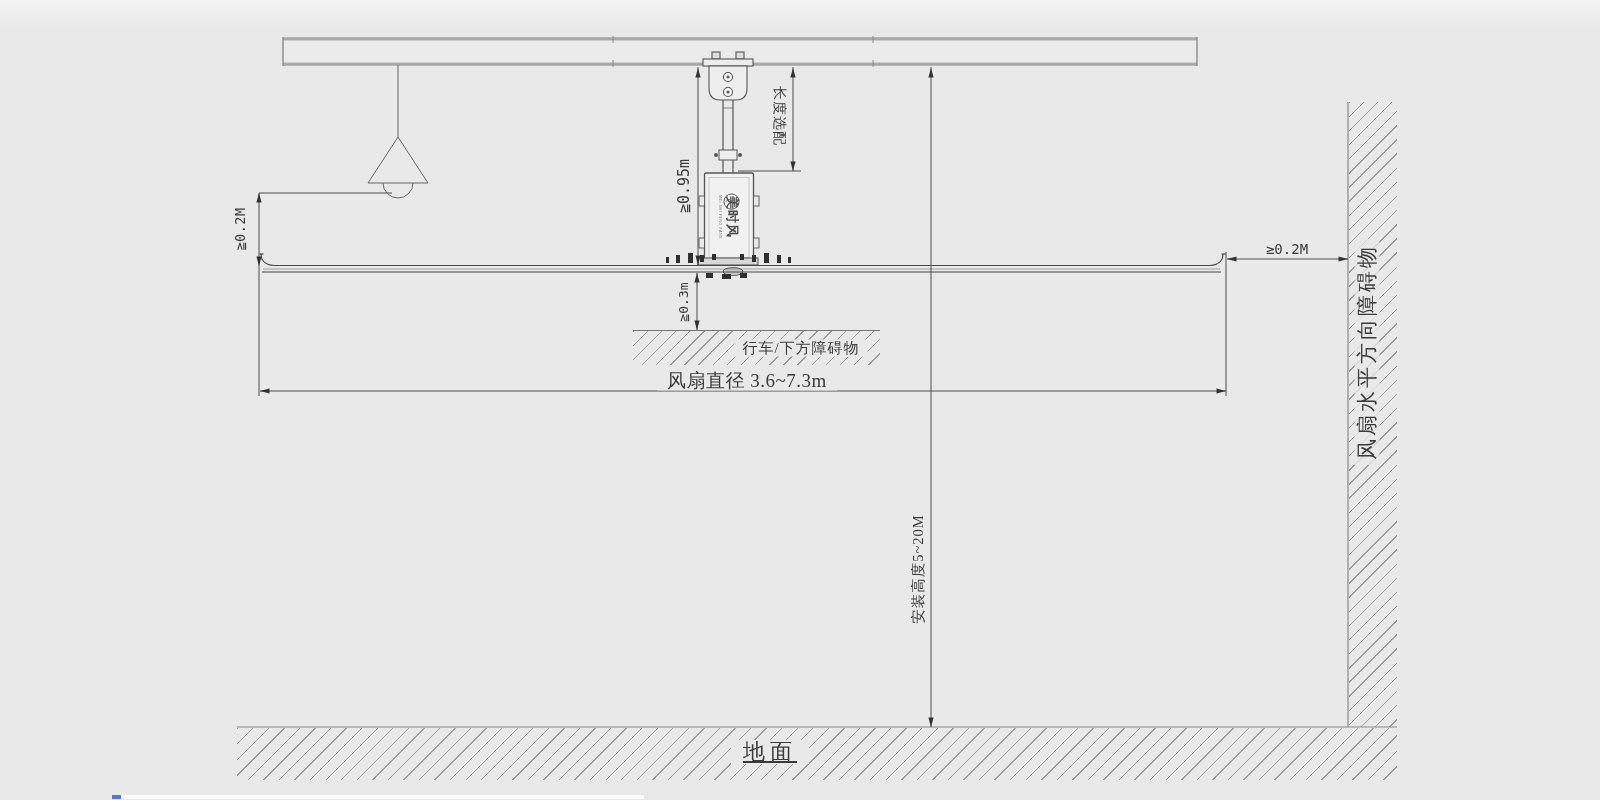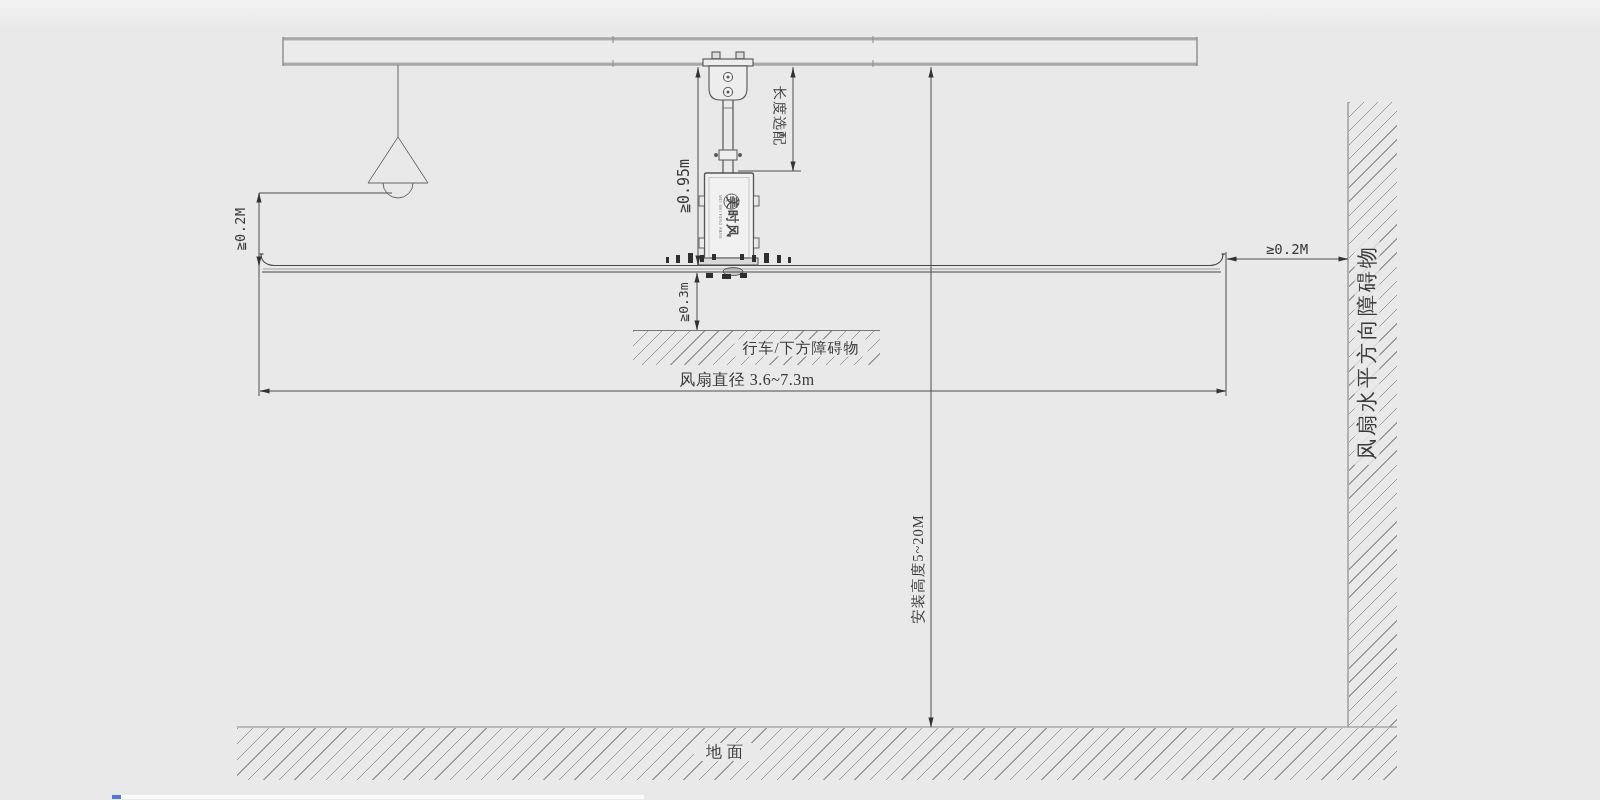--- a/index.html
+++ b/index.html
@@ -20,25 +20,25 @@
   }
   .lbl.rot-ccw{transform:translate(-50%,-50%) rotate(-90deg);}
   .lbl.rot-cw{transform:translate(-50%,-50%) rotate(90deg);}
   .cjk{font-family:"Liberation Serif",serif;}
   .gap{background:var(--bg,#e9e9e9);}
   .lbl-left-clearance{left:241px;top:229px;font-size:13.5px;letter-spacing:.5px;}
   .lbl-hanger-min{left:684px;top:186px;font-size:15px;}
   .lbl-rod-length{left:779px;top:116px;font-size:14px;letter-spacing:1px;}
   .lbl-blade-gap{left:683px;top:302px;font-size:13px;}
   .lbl-lower-obstacle{left:753px;top:348px;font-size:15px;padding:1px 8px;letter-spacing:1px;margin-left:48px;}
-  .lbl-fan-diameter{left:747px;top:380px;font-size:16px;padding:1px 10px;letter-spacing:.5px;}
+  .lbl-fan-diameter{left:747px;top:380px;font-size:19px;padding:1px 10px;letter-spacing:.5px;}
   .lbl-install-height{left:918px;top:569px;font-size:14.5px;letter-spacing:1px;}
   .lbl-right-clearance{left:1287px;top:249px;font-size:14px;text-align:right;}
   .lbl-side-obstacle{left:1367px;top:352px;font-size:21px;letter-spacing:3px;padding:2px 5px;background:rgba(233,233,233,.78);}
-  .lbl-ground{left:727px;top:752px;font-size:16px;letter-spacing:5px;padding:1px 12px;}
+  .lbl-ground{left:770px;top:752px;font-size:22px;letter-spacing:5px;padding:1px 12px;text-decoration:underline;}
   .logo-row{
     position:absolute;left:729px;top:217px;display:flex;align-items:center;gap:3px;
     transform:translate(-50%,-50%) rotate(90deg);color:#555;
   }
   .logo-col{display:flex;flex-direction:column;align-items:center;}
   .logo-brand{font-family:"Liberation Serif",serif;font-weight:bold;font-size:13px;letter-spacing:1px;color:#4a4a4a;}
   .logo-sub{font-size:4px;letter-spacing:.6px;color:#777;transform:scale(.9);}
   .edge-strip{position:absolute;left:112px;top:795px;width:532px;height:4px;background:var(--edge-strip,#fbfbfb);}
   .edge-accent{position:absolute;left:112px;top:795px;width:9px;height:4px;background:var(--edge-accent,#4f7bd6);}
 </style>

